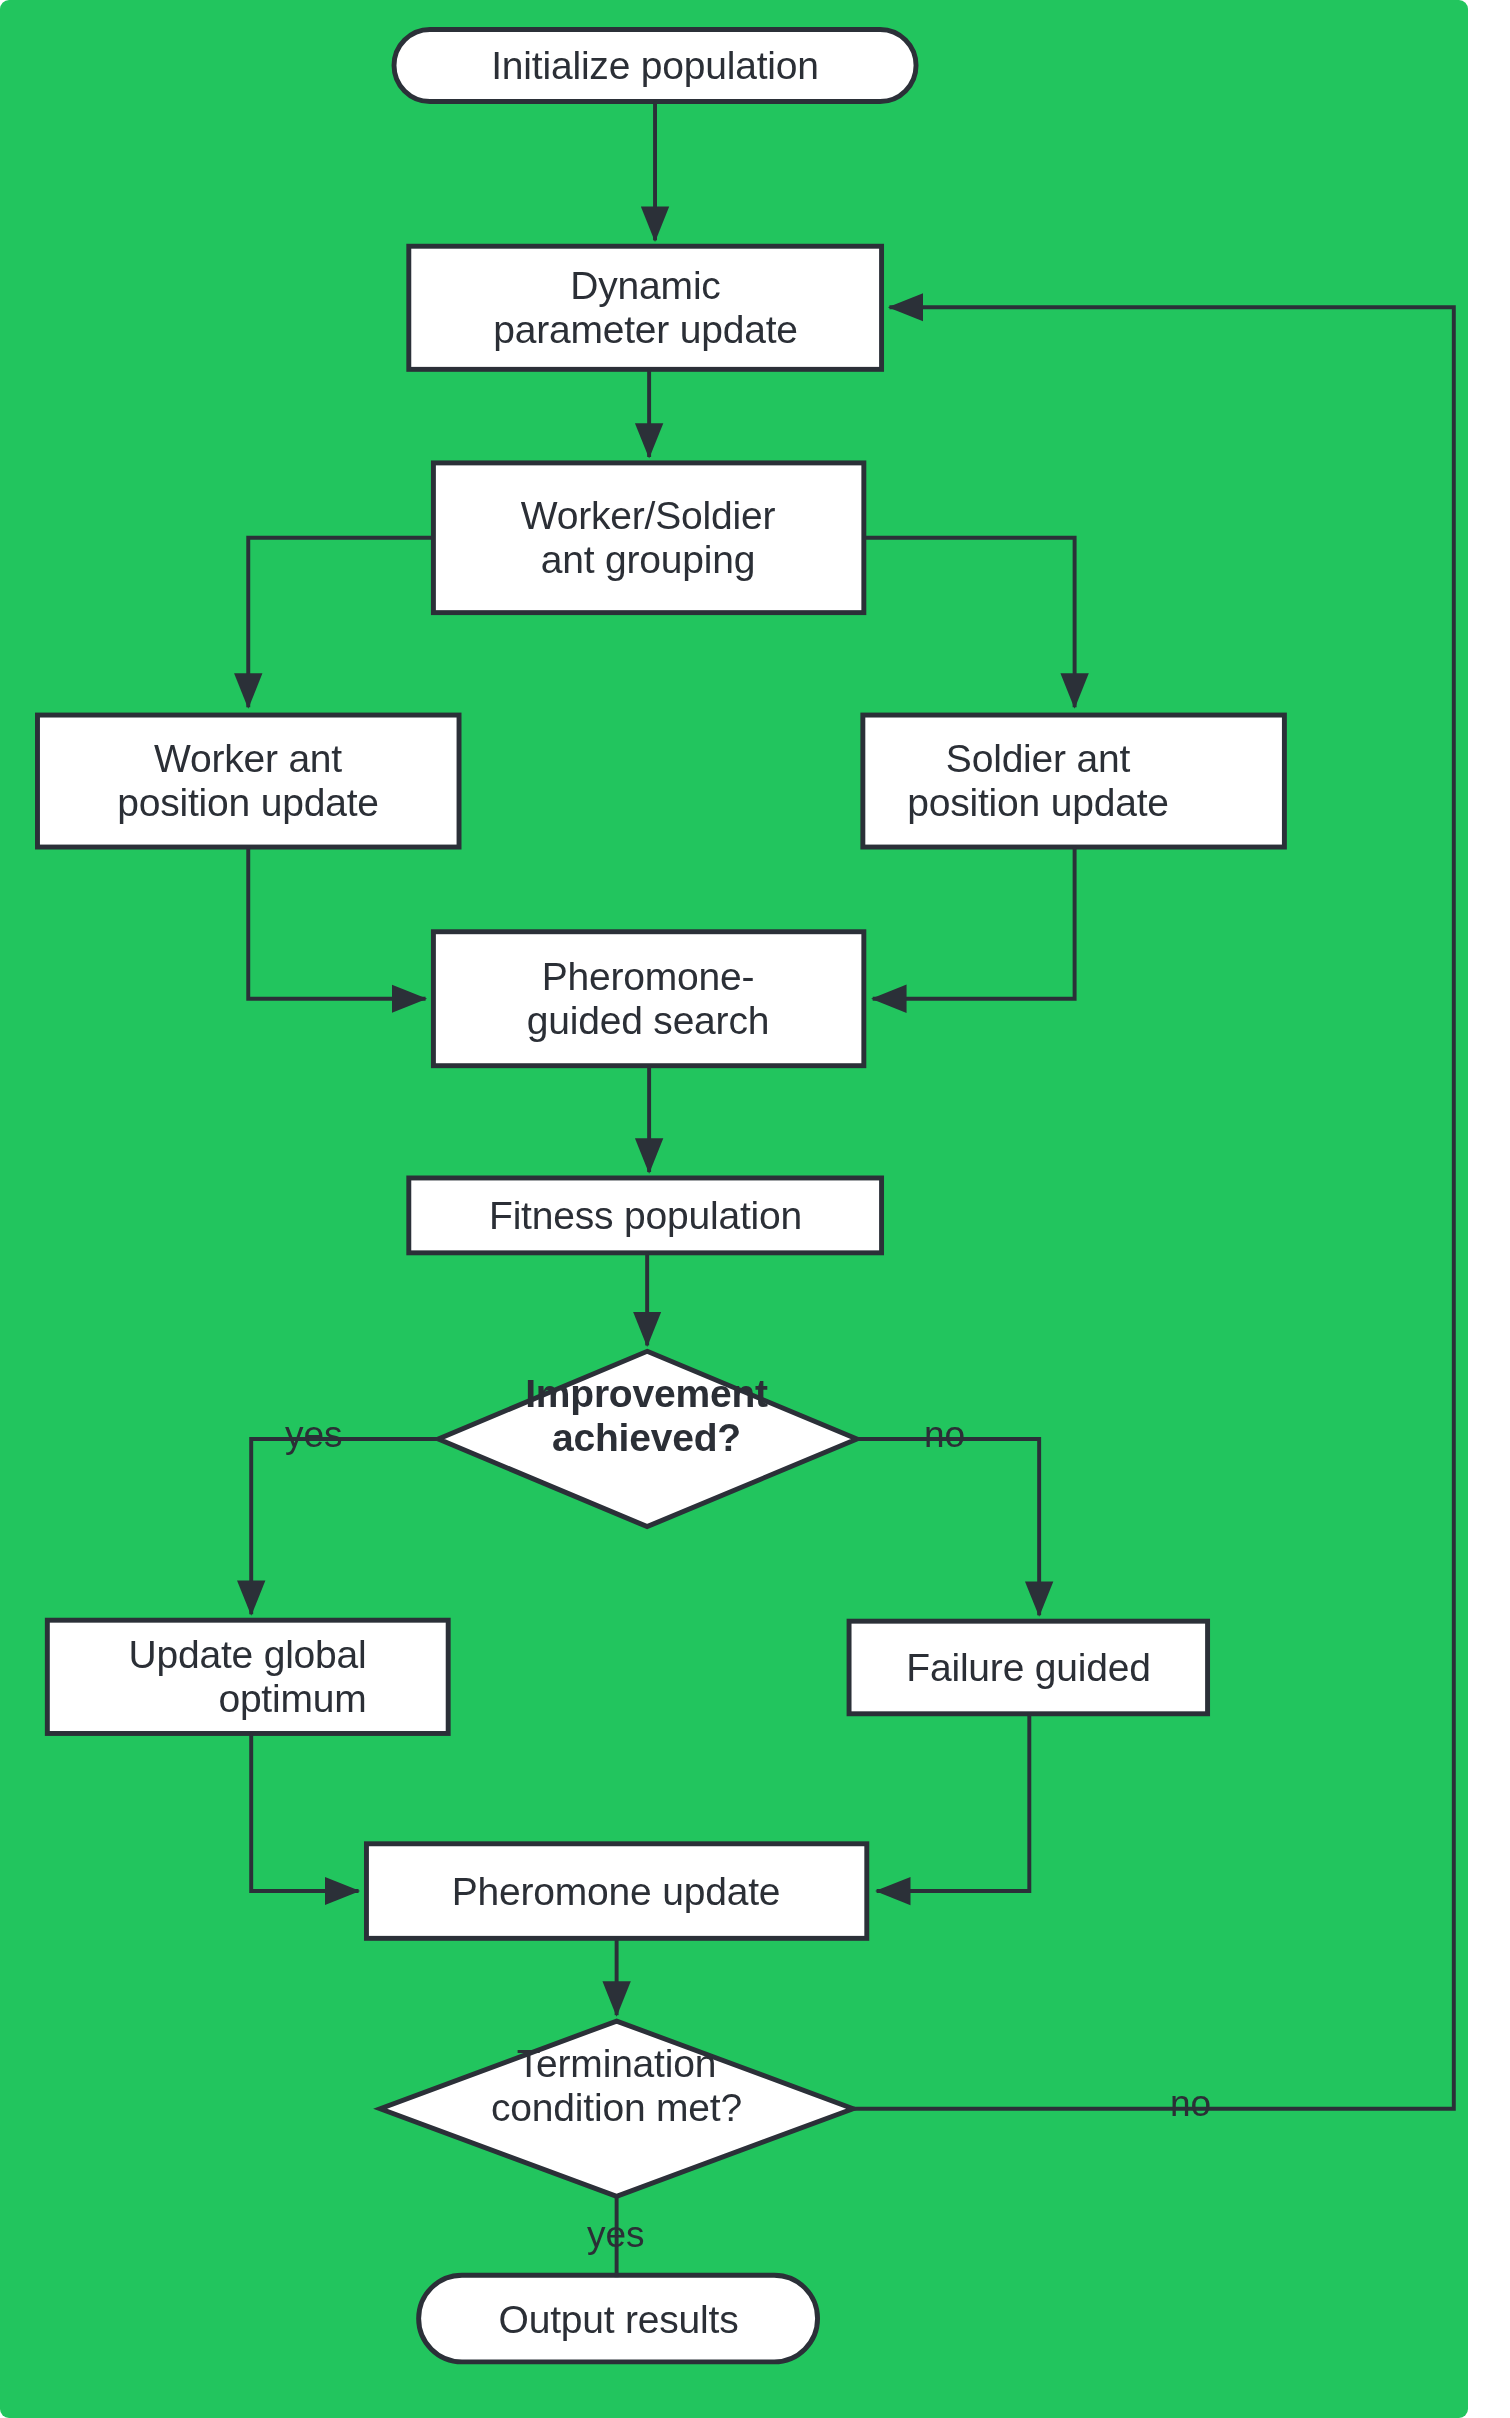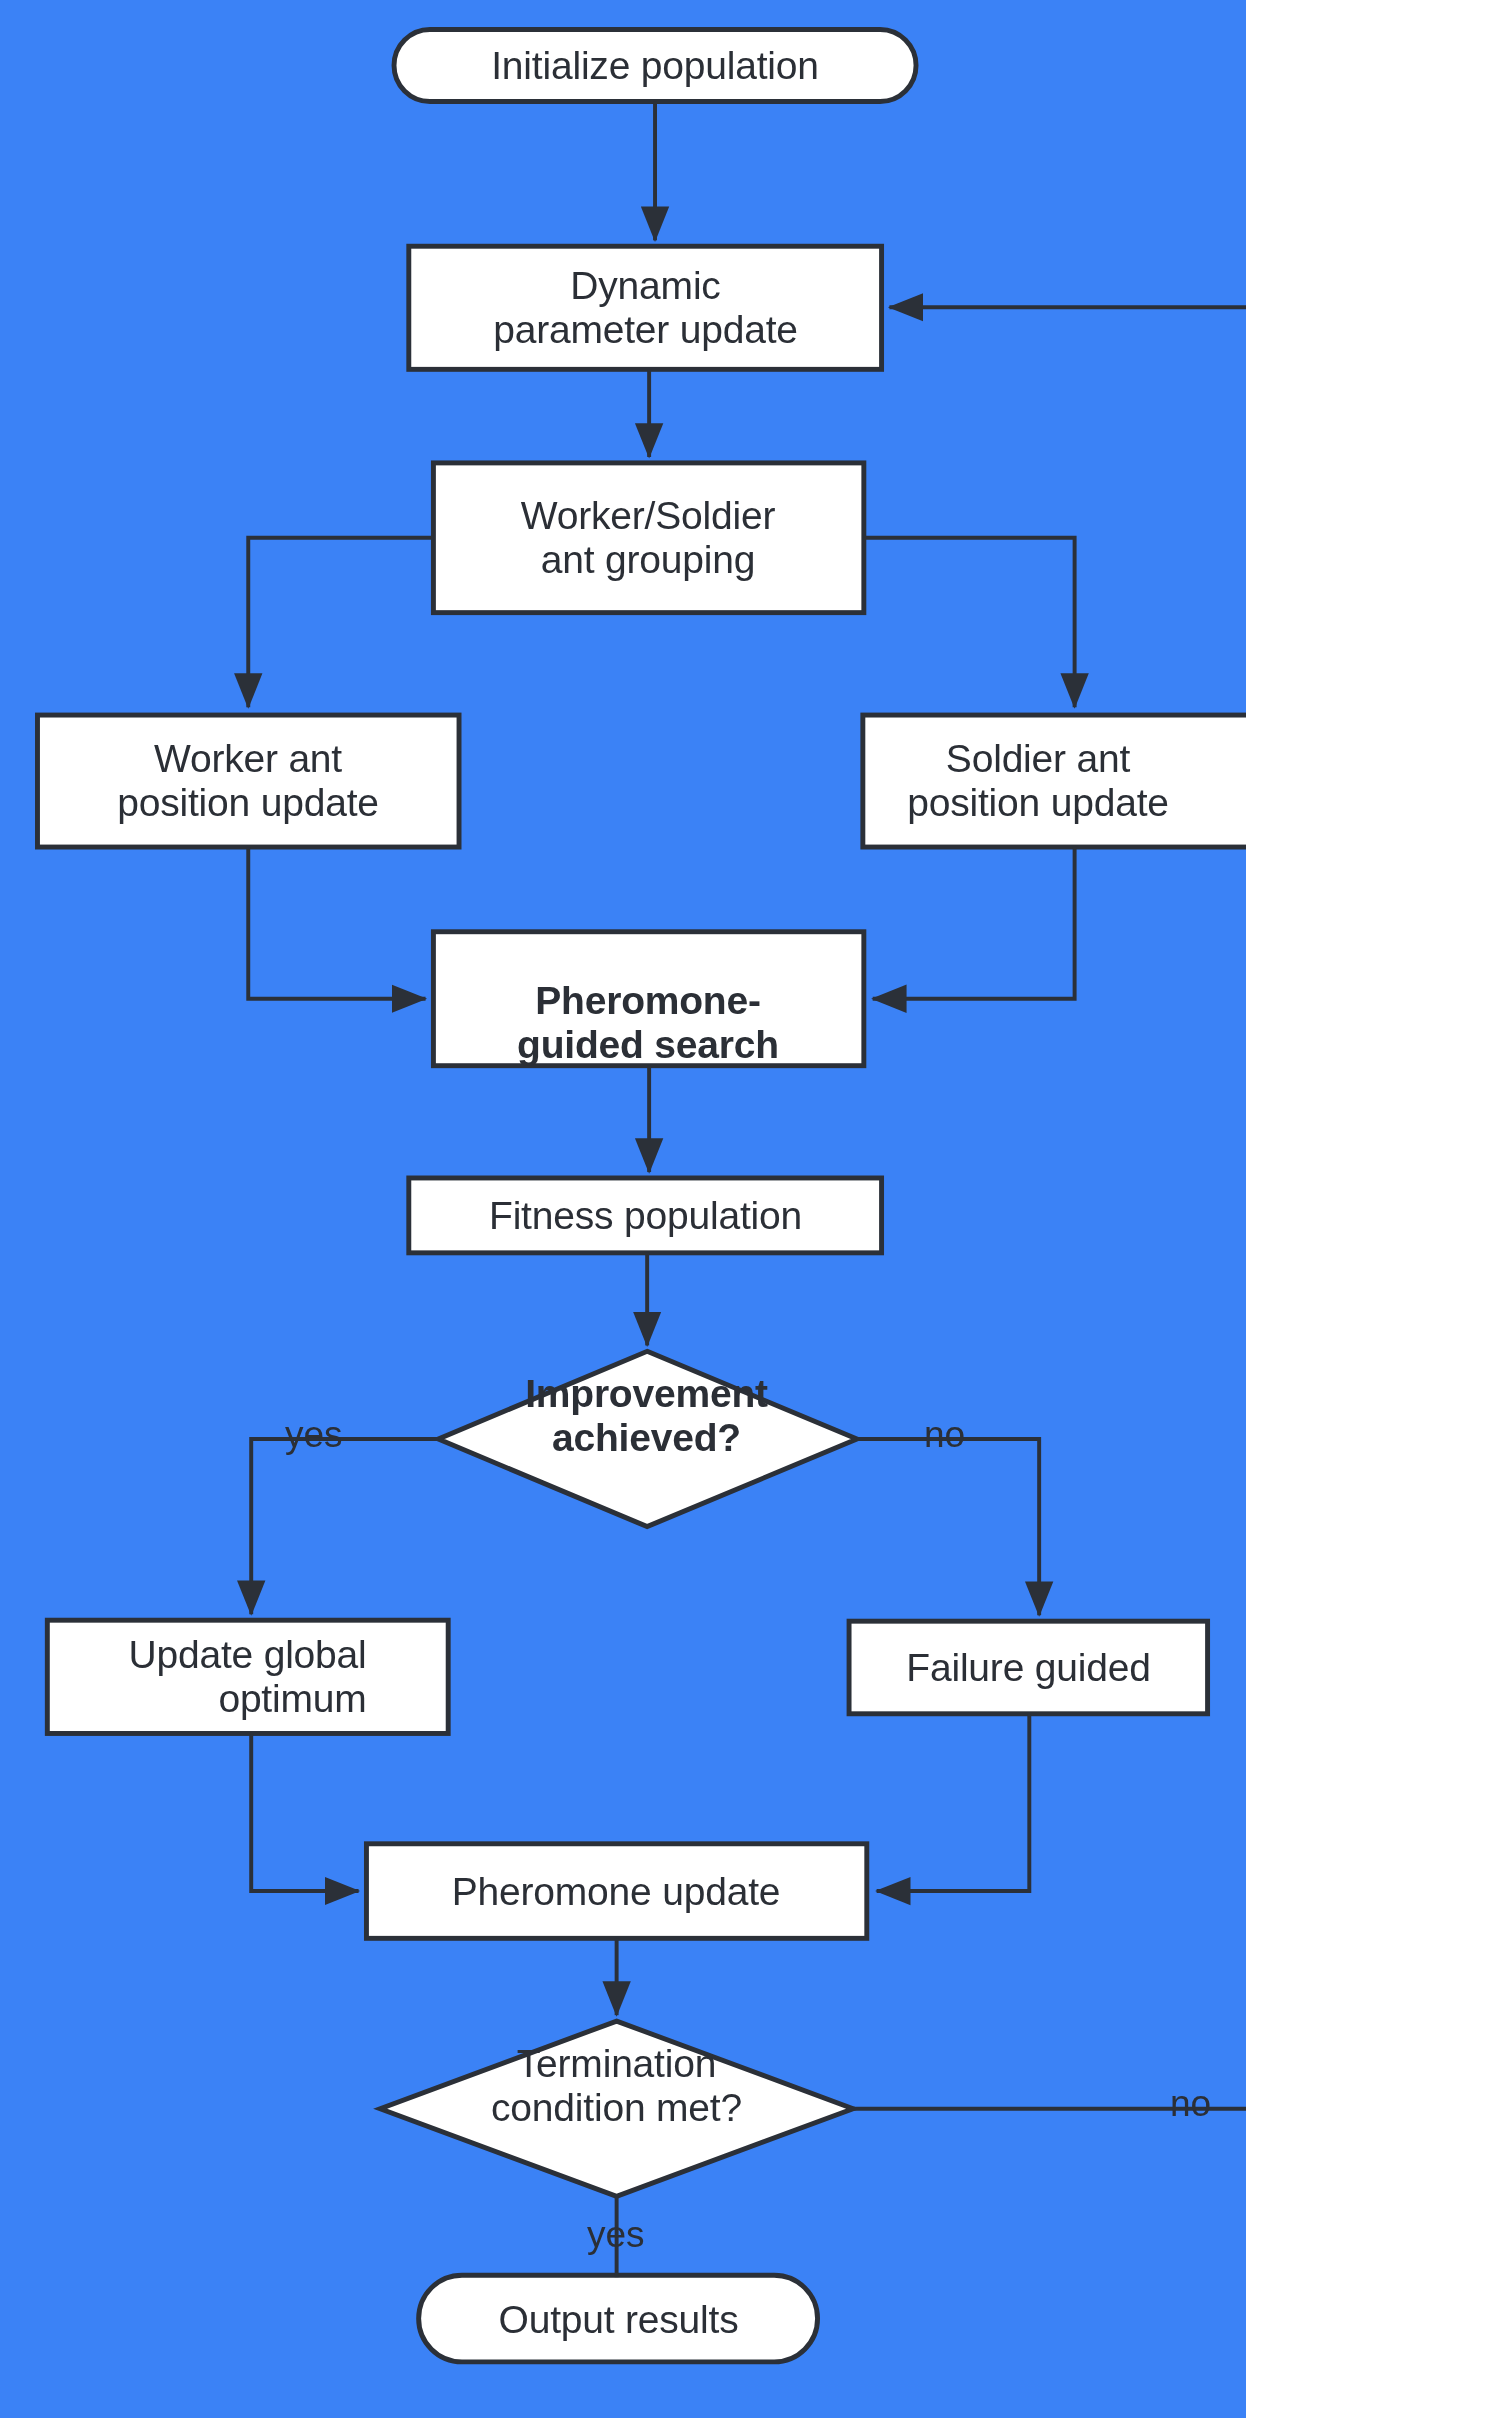--- a/index.html
+++ b/index.html
@@ -5,24 +5,25 @@
   html, body {
     margin: 0;
     padding: 0;
     background: #ffffff;
   }
   body {
     font-family: "Liberation Sans", sans-serif;
   }
   #canvas {
     position: relative;
-    width: 1246px;
+    width: 1468px;
     height: 2418px;
-    background: #3b82f6;
+    background: #22c55e;
     overflow: hidden;
+    border-radius: 9px;
   }
   #flow-svg {
     position: absolute;
     left: 0;
     top: 0;
     width: 1510px;
     height: 2418px;
   }
   .node-label {
     position: absolute;
@@ -127,21 +128,21 @@
 
   <div class="node-label" style="left:433px; top:463px; width:430px; height:150px;">Worker/Soldier
 ant grouping</div>
 
   <div class="node-label" style="left:37px; top:715px; width:422px; height:132px;">Worker ant
 position update</div>
 
   <div class="node-label" style="left:827px; top:715px; width:422px; height:132px;">Soldier ant
 position update</div>
 
-  <div class="node-label" style="left:433px; top:956px; width:430px; height:134px;font-weight:bold;">Pheromone-
+  <div class="node-label" style="left:433px; top:932px; width:430px; height:134px;">Pheromone-
 guided search</div>
 
   <div class="node-label" style="left:409px; top:1178px; width:473px; height:75px;">Fitness population</div>
 
   <div class="node-label" style="left:410px; top:1362px; width:473px; height:108px;font-weight:bold;">Improvement
 achieved?</div>
 
   <div class="node-label" style="left:47px; top:1620px; width:401px; height:113px;text-align:right;">Update global
 optimum</div>
 

